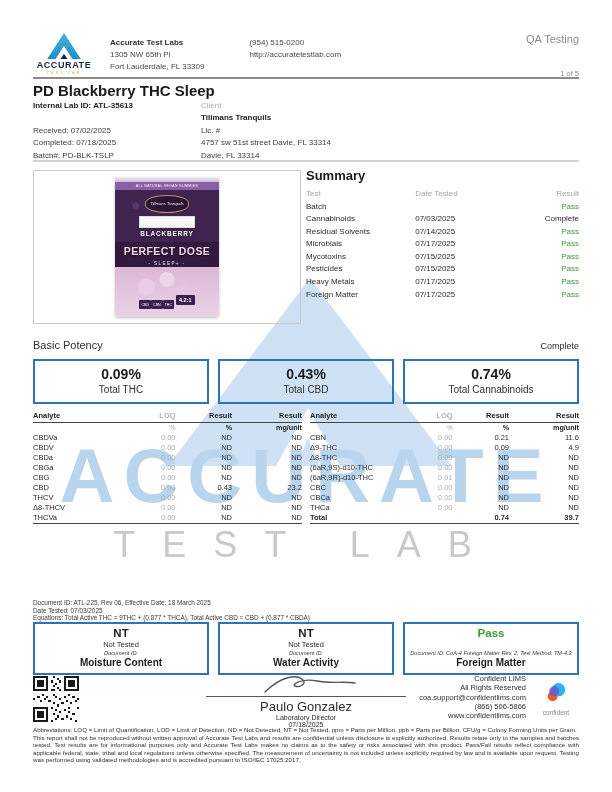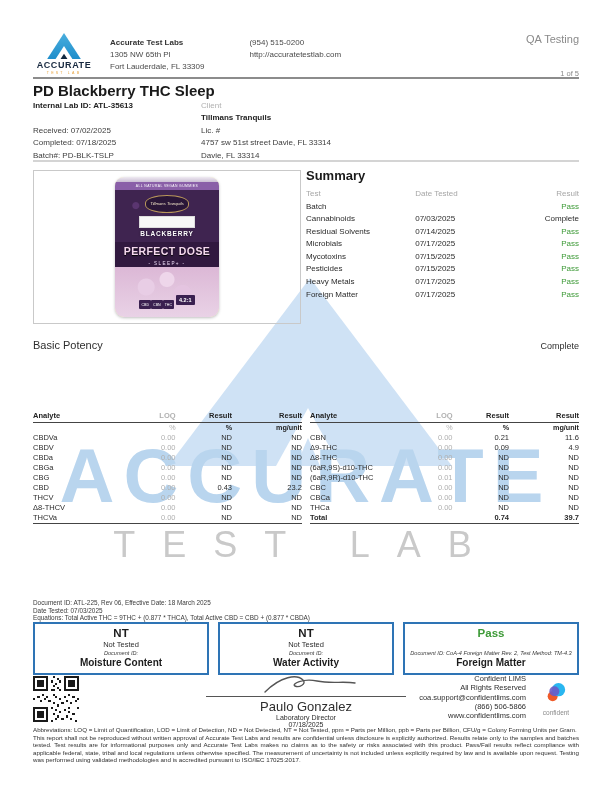--- a/index.html
+++ b/index.html
@@ -46,21 +46,21 @@
   
   .sample { left:33px; top:100px; width:546px; display:grid; grid-template-columns:168px 172px 1fr; }
   .info-line { font-size:8px; line-height:12.4px; min-height:12.4px; color:#3d3d3d; white-space:nowrap; }
   .info-line.bold { font-weight:bold; color:#222; }
   .info-line.muted { color:#b0b0b0; }
   .rule2 { left:33px; top:160px; width:546px; border-top:2px solid #d4d4d4; }
 
   
   .image-box { left:33px; top:170px; width:268px; height:154px; border:1px solid #c9c9c9;
     display:flex; align-items:center; justify-content:center; }
-  .bag { width:104px; height:140px; border-radius:9px; overflow:hidden; position:relative;
+  .bag { width:104px; height:140px; border-radius:3px; overflow:hidden; position:relative;
     box-shadow:0 1px 3px rgba(0,0,0,0.25); background:#fef9c3; }
   .bag-seal { height:5px; background:linear-gradient(#efeaf2,#cbbfd4); }
   .bag-banner { height:8px; background:#8a5fa8; color:#fff; font-size:3.4px; letter-spacing:0.4px;
     display:flex; align-items:center; justify-content:center; }
   .bag-top { height:52px; background:
       radial-gradient(circle at 20% 30%, #5a3570 0 3px, transparent 4px),
       radial-gradient(circle at 70% 60%, #5a3570 0 4px, transparent 5px),
       radial-gradient(circle at 45% 20%, #5a3570 0 2px, transparent 3px),
       #3f2450;
     position:relative; }
@@ -285,20 +285,35 @@
         <div class="sum-cell">07/17/2025</div>
         <div class="sum-cell sum-right pass">Pass</div>
       </div>
       </div>
   </div>
 
   <div class="abs z potency-head">
     <div class="potency-title">Basic Potency</div>
     <div class="potency-status">Complete</div>
   </div>
+  <div class="abs z potency-boxes">
+
+  <div class="pot-box">
+      <div class="pot-value">0.09%</div>
+      <div class="pot-label">Total THC</div>
+    </div>
+      <div class="pot-box">
+      <div class="pot-value">0.43%</div>
+      <div class="pot-label">Total CBD</div>
+    </div>
+      <div class="pot-box">
+      <div class="pot-value">0.74%</div>
+      <div class="pot-label">Total Cannabinoids</div>
+    </div>
+    </div>
 
   <div class="abs z analytes">
     <div class="atable">
       <div class="arow ahead">
         <div class="ac">Analyte</div>
         <div class="ac r loq">LOQ</div>
         <div class="ac r">Result</div>
         <div class="ac r">Result</div>
       </div>
       <div class="arow aunits">

